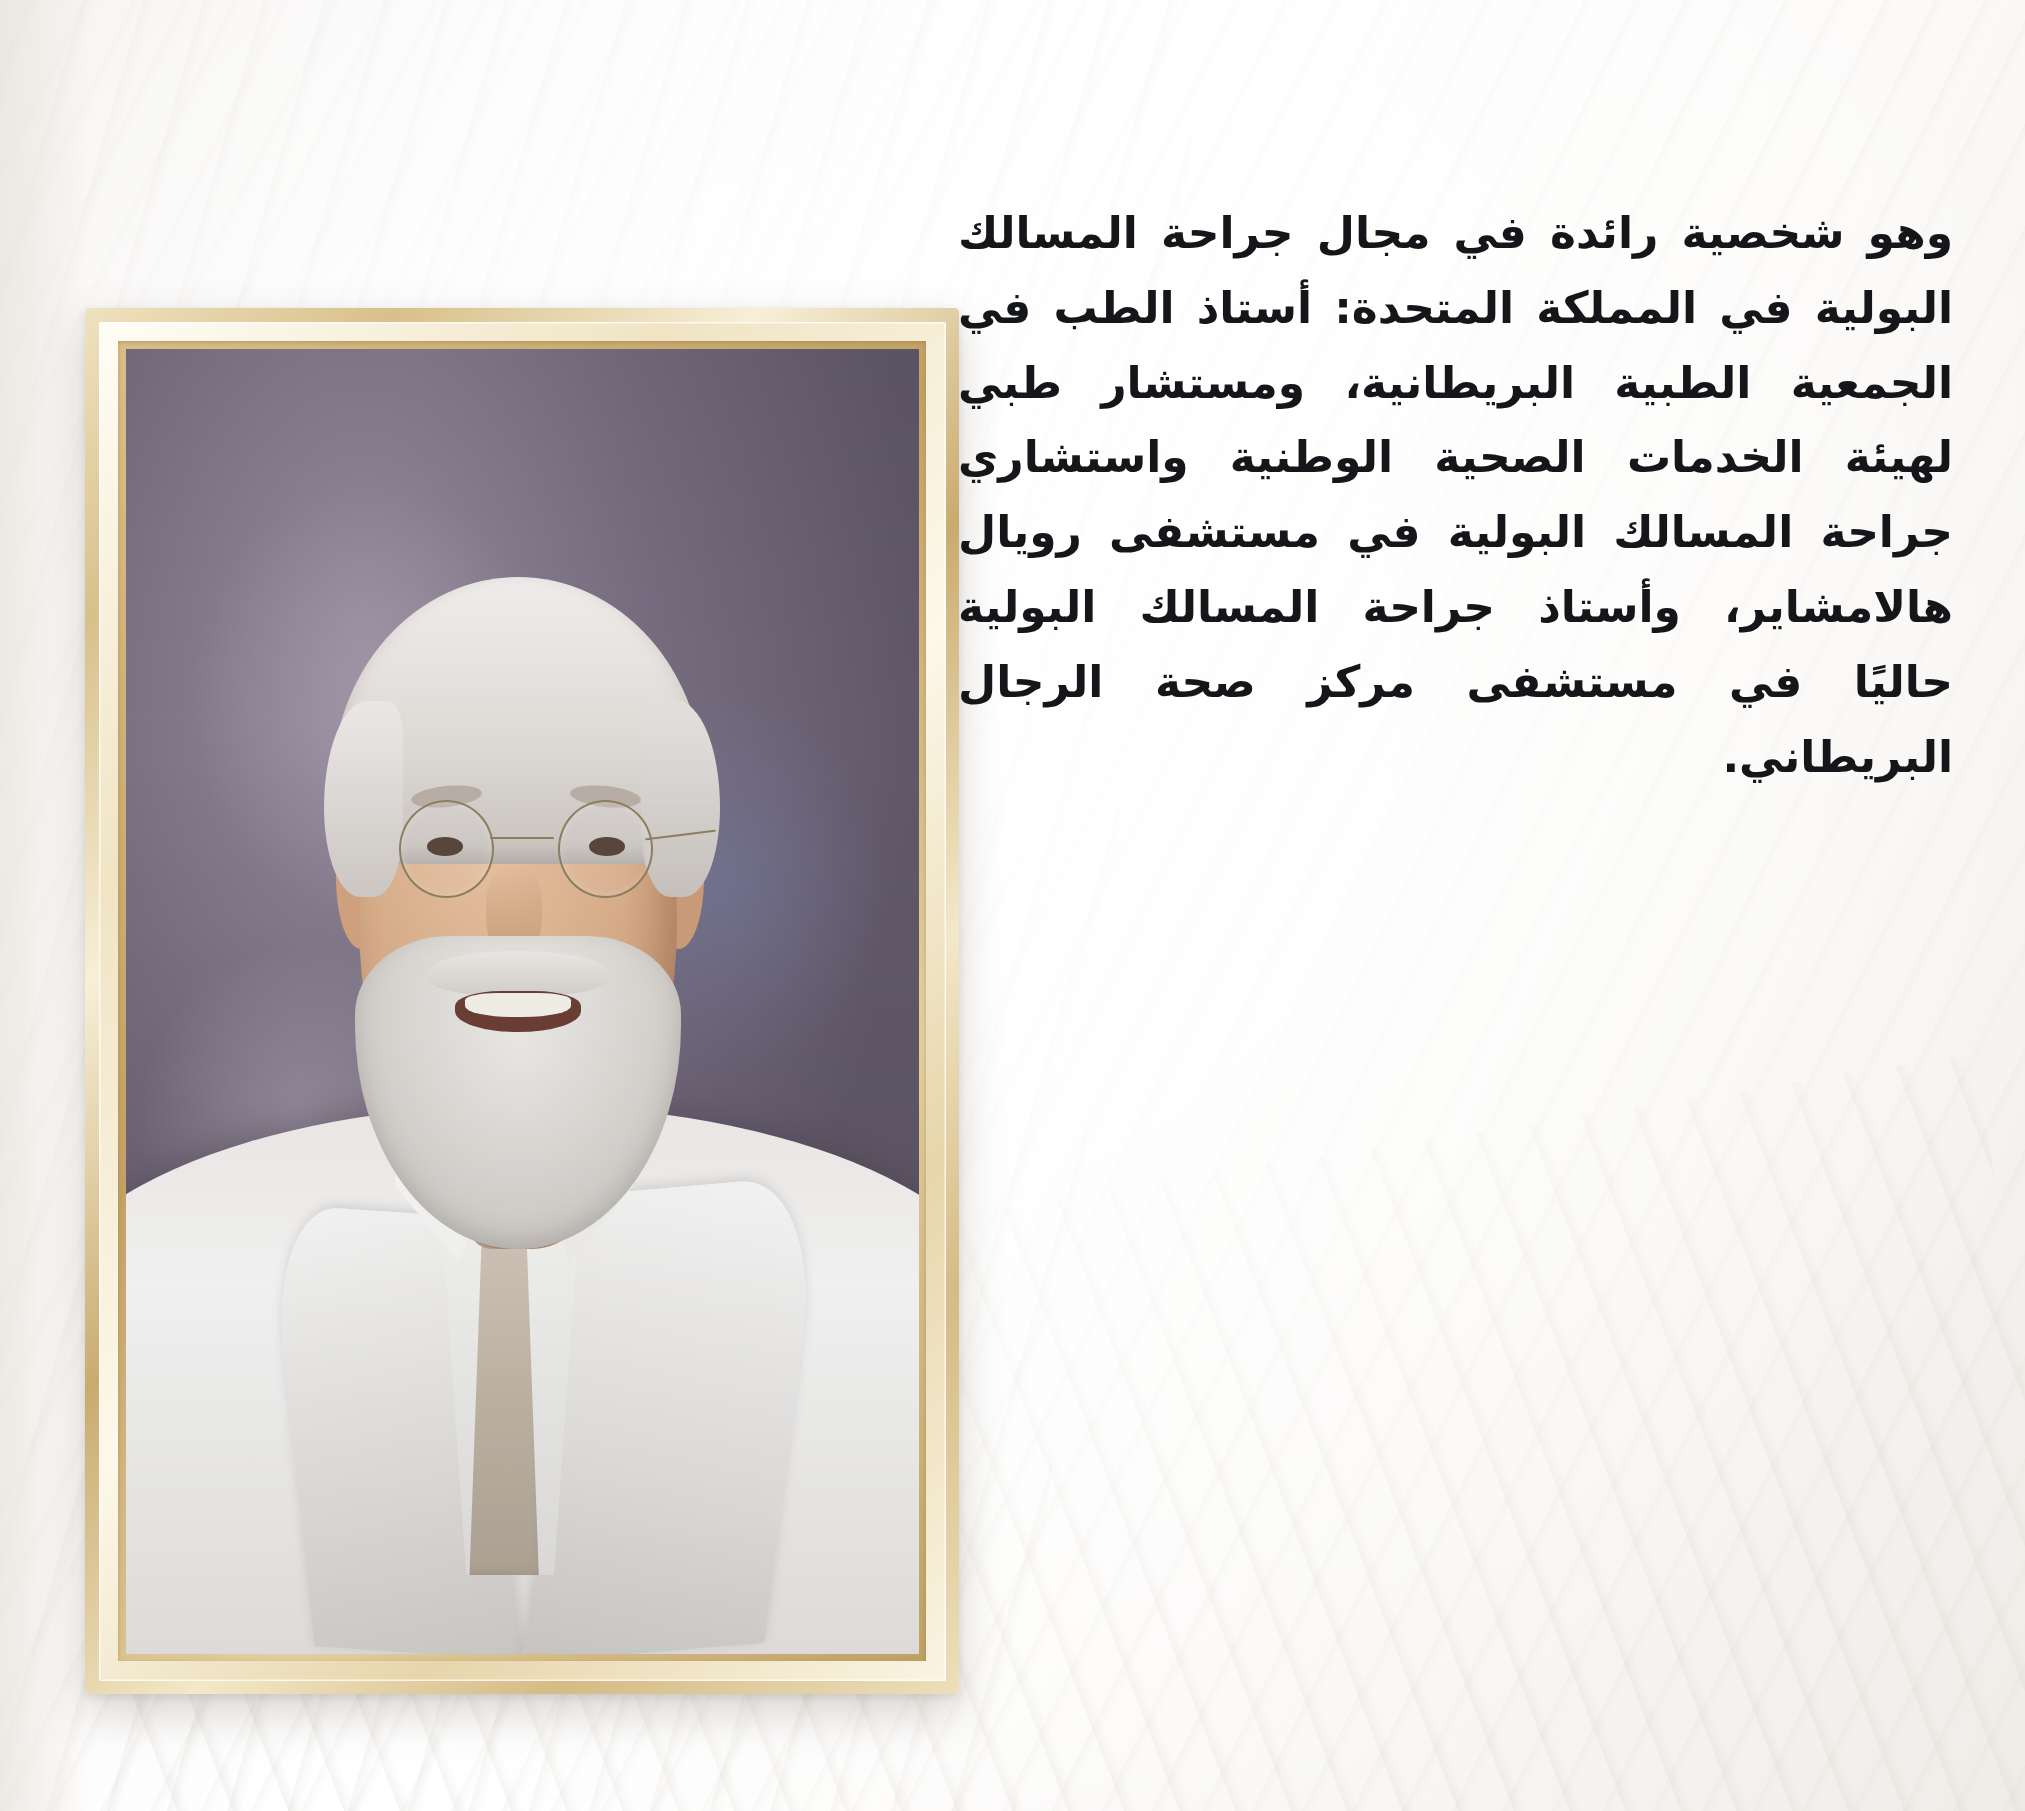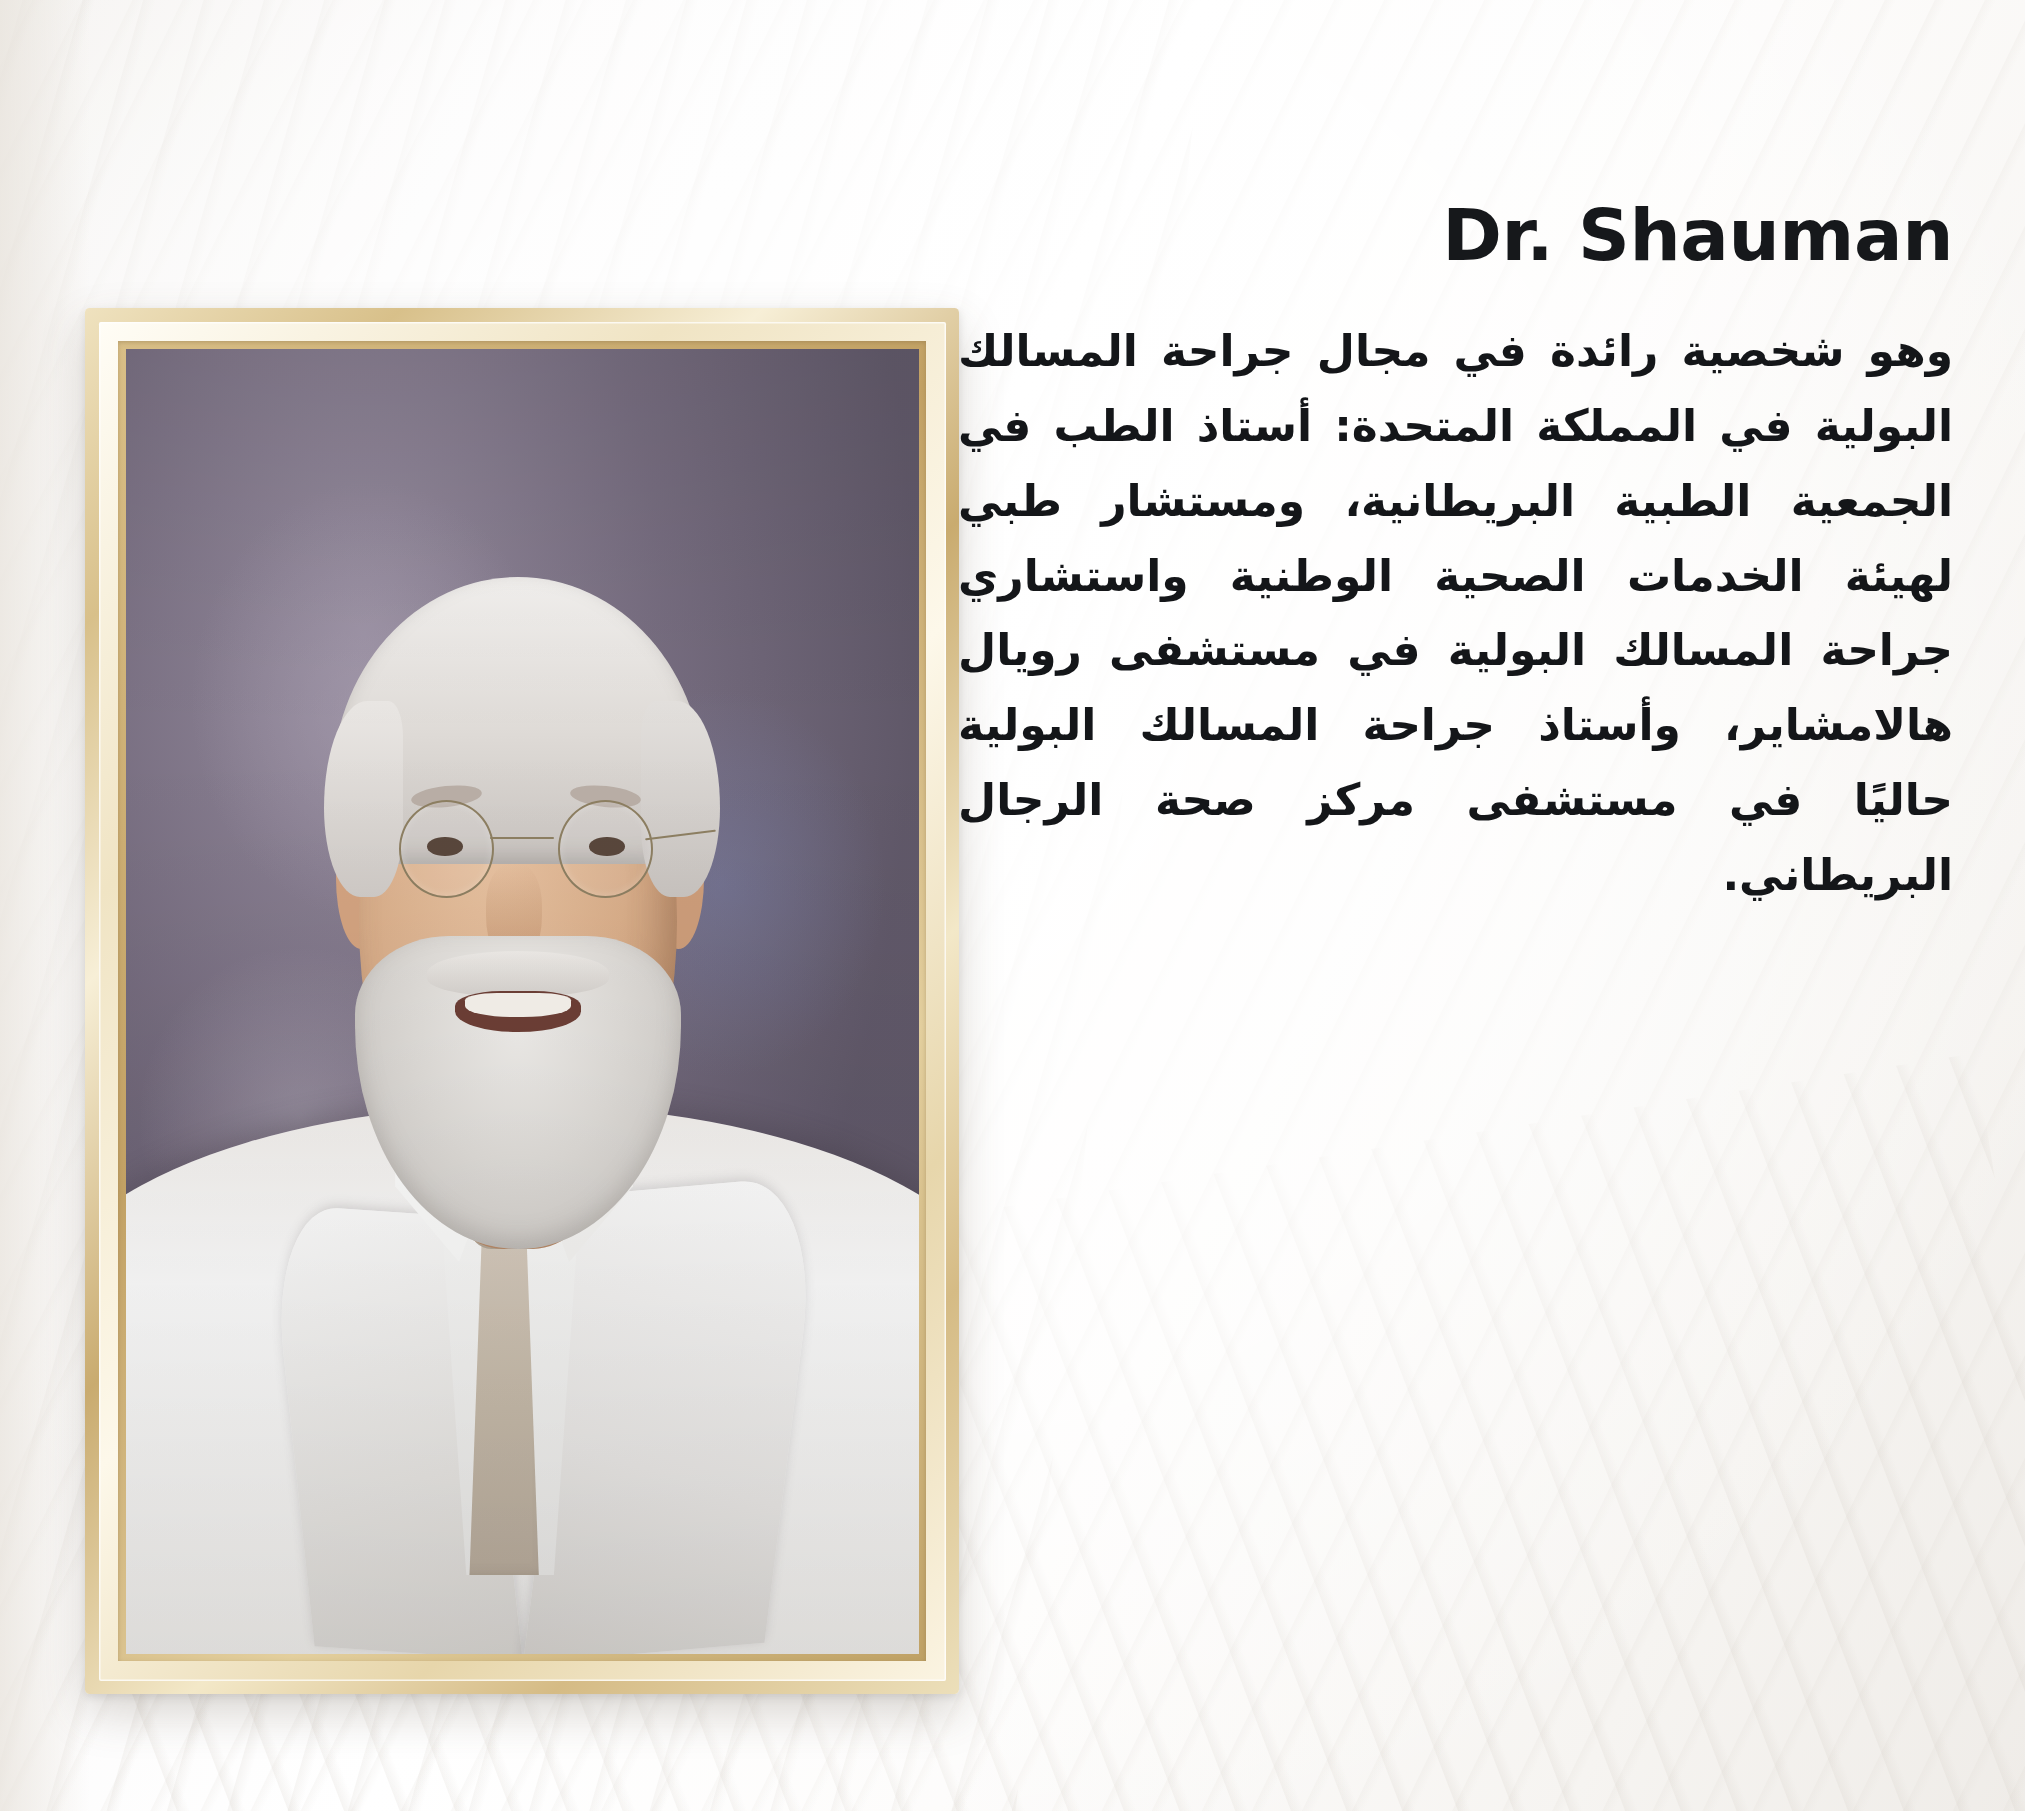--- a/index.html
+++ b/index.html
@@ -479,18 +479,17 @@
           <div class="glasses-bridge"></div>
           <div class="glasses-temple"></div>
 
           <div class="photo-shade"></div>
         </div>
       </div>
     </div>
   </div>
 
   <div id="text-col">
-    <h1 id="doctor-name">Dr. Shauman</h1>
     <p id="doctor-bio">وهو شخصية رائدة في مجال جراحة المسالك البولية في المملكة المتحدة: أستاذ الطب في الجمعية الطبية البريطانية، ومستشار طبي لهيئة الخدمات الصحية الوطنية واستشاري جراحة المسالك البولية في مستشفى رويال هالامشاير، وأستاذ جراحة المسالك البولية حاليًا في مستشفى مركز صحة الرجال البريطاني.</p>
   </div>
 
 </div>
 
 
 </body></html>

